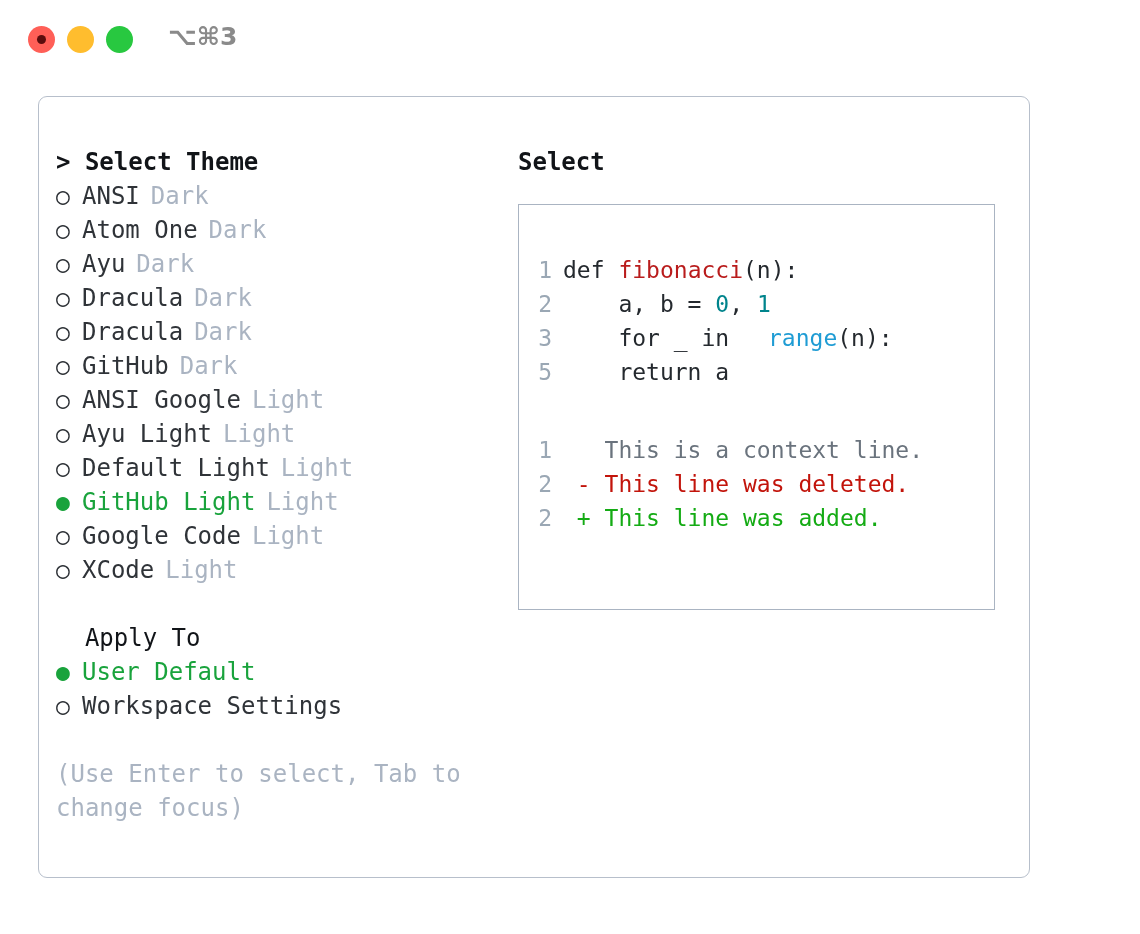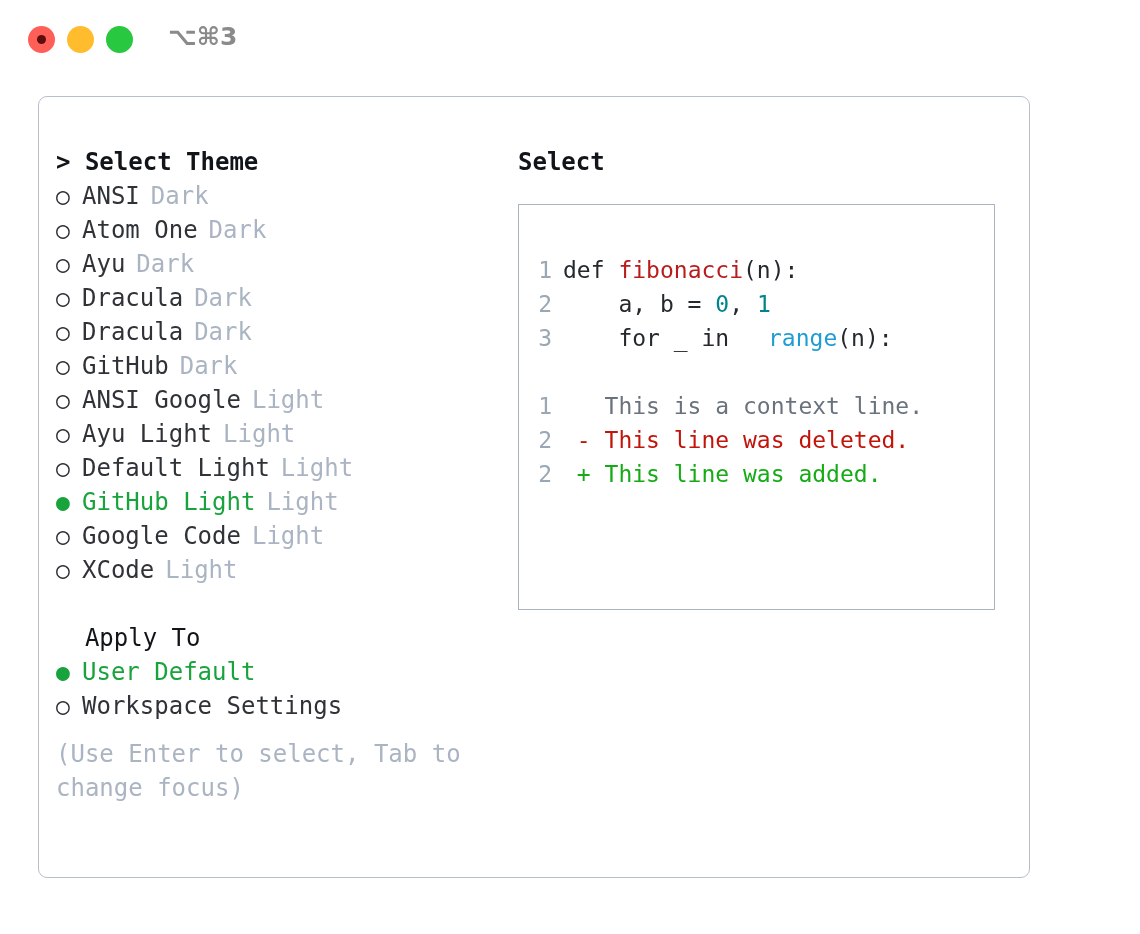--- a/index.html
+++ b/index.html
@@ -128,21 +128,21 @@
   .opt-label { color: #2f3338; }
   .opt-row.selected .opt-label { color: #19a33c; }
   .opt-tag {
     color: #aab4c2;
     margin-left: 11px;
   }
 
   .spacer-sm { height: 34px; }
 
   .hint-text {
-    margin-top: 14px;
+    margin-top: 34px;
     font-size: 24px;
     line-height: 34px;
     color: #aab4c2;
     width: 410px;
   }
 
   
   .right-col {
     position: absolute;
     left: 479px;
@@ -181,21 +181,21 @@
     display: inline-block;
     width: 14px;
     text-align: right;
     margin-right: 11px;
   }
   .tok-fn   { color: #b91c1c; }
   .tok-num  { color: #00848c; }
   .tok-call { color: #1f9cd4; margin-left: 25px; }
   .tok-plain{ color: #24292e; }
 
-  .diff-block { margin-top: 34px; }
+  .diff-block { margin-top: 44px; }
   .diff-ctx  { color: #6a737d; }
   .diff-del  { color: #c2140b; }
   .diff-add  { color: #14ab14; }
 </style>
 </head>
 <body>
 
 <div class="app-window">
 
   <div class="titlebar">
@@ -243,20 +243,21 @@
 
       <div class="right-col">
         <div class="preview-title">Select</div>
 
         <div class="preview-box">
           <div class="code-area">
             <div id="code-lines">
                 <div class="code-line"><span class="ln">1</span><span class="tok-plain">def </span><span class="tok-fn">fibonacci</span><span class="tok-plain">(n):</span></div>
                 <div class="code-line"><span class="ln">2</span><span class="tok-plain">    a, b = </span><span class="tok-num">0</span><span class="tok-plain">, </span><span class="tok-num">1</span></div>
                 <div class="code-line"><span class="ln">3</span><span class="tok-plain">    for _ in </span><span class="tok-call">range</span><span class="tok-plain">(n):</span></div>
+                <div class="code-line"><span class="ln">5</span><span class="tok-plain">    return a</span></div>
               </div>
             <div id="diff-lines" class="diff-block">
                 <div class="code-line"><span class="ln">1</span><span class="diff-ctx">   This is a context line.</span></div>
                 <div class="code-line"><span class="ln">2</span><span class="diff-del"> - This line was deleted.</span></div>
                 <div class="code-line"><span class="ln">2</span><span class="diff-add"> + This line was added.</span></div>
               </div>
           </div>
         </div>
       </div>
 

